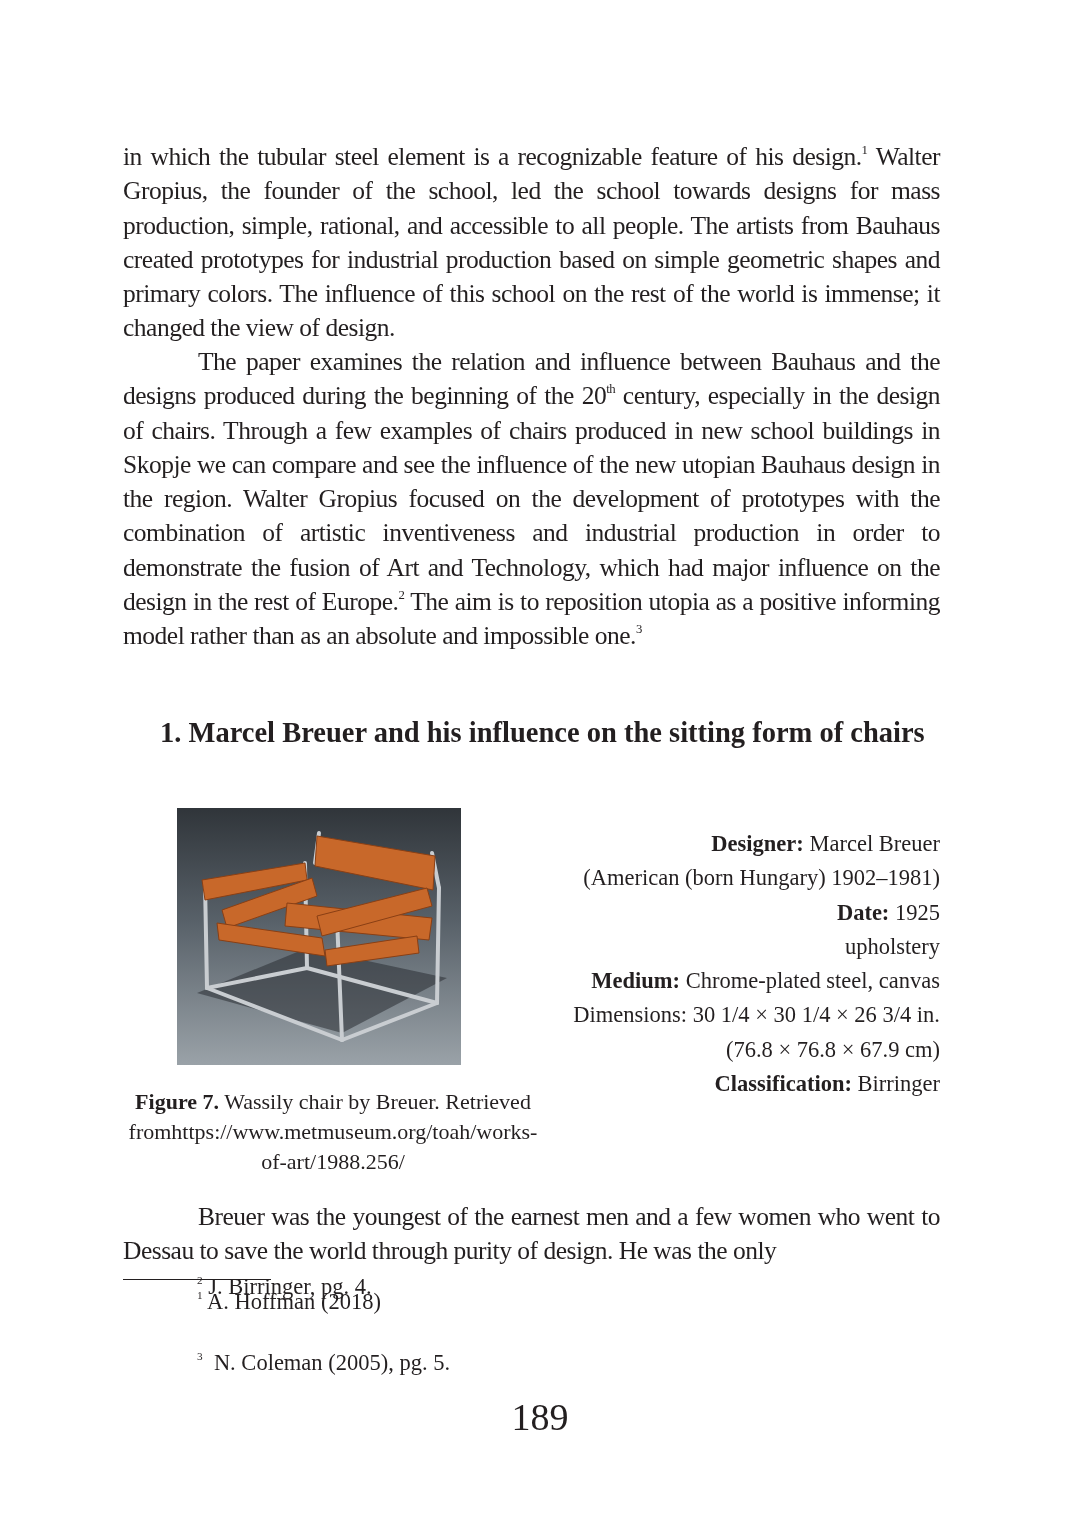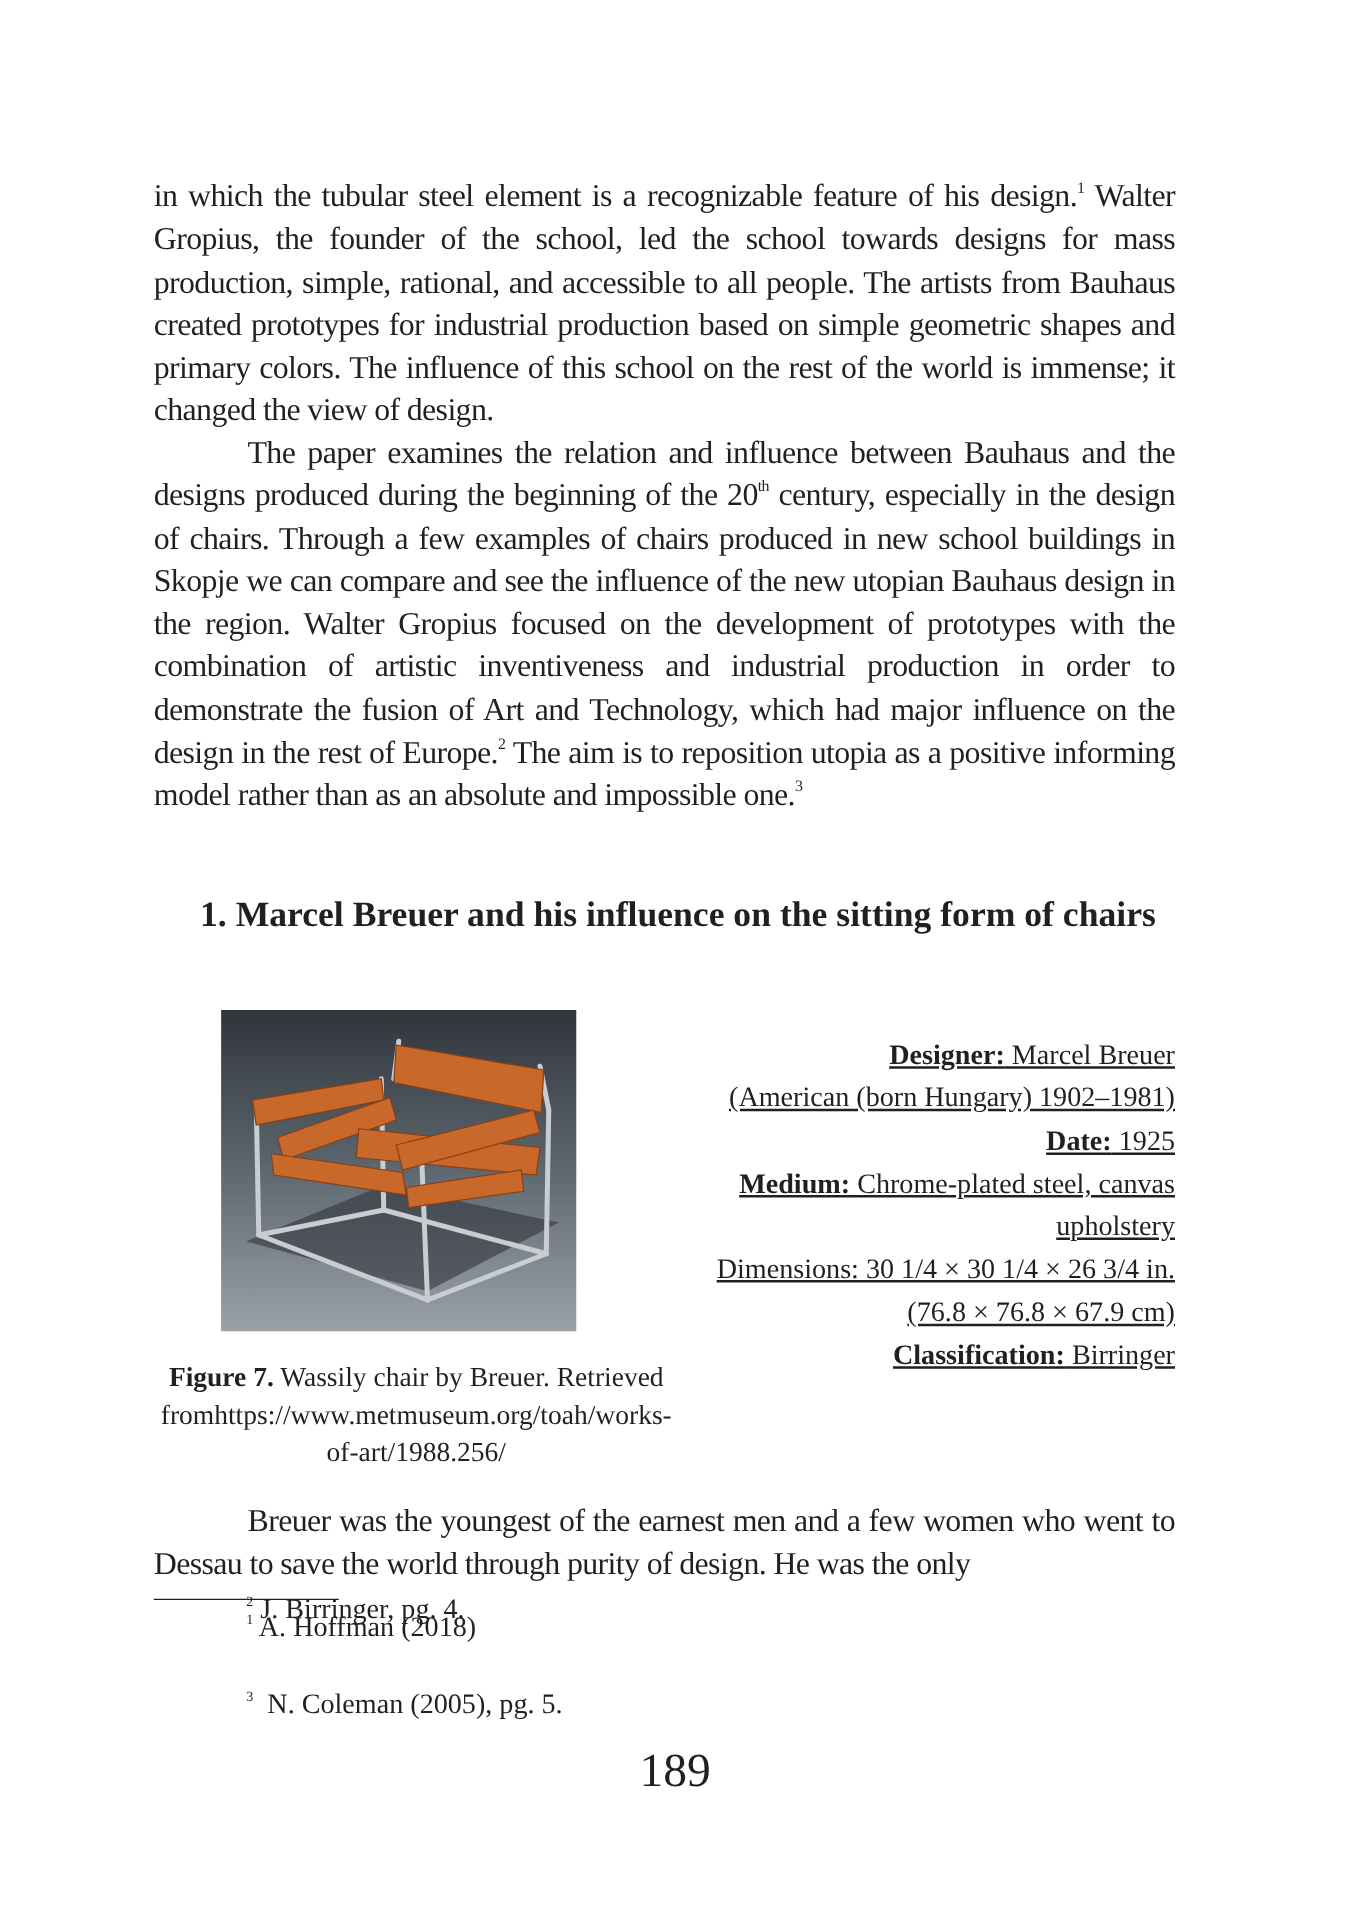--- a/index.html
+++ b/index.html
@@ -14,21 +14,21 @@
   #p2 { top: 345px; }
   .heading { position: absolute; left: 160px; width: 780px; top: 716px; font-weight: bold;
              font-size: 28.5px; line-height: 34px; text-align: justify; margin: 0; text-align-last: left; }
   .figure-img { position: absolute; left: 177px; top: 808px; width: 284px; height: 257px; overflow: hidden;
                 background: linear-gradient(180deg, #2a2d31 0%, #3d4349 35%, #6e767e 65%, #8d959c 100%); }
   .figure-img svg { width: 100%; height: 100%; display: block; }
   .caption { position: absolute; left: 123px; width: 420px; top: 1087px; font-size: 22px; line-height: 30px;
              text-align: center; margin: 0; }
   .caption b { font-weight: bold; }
   .meta { position: absolute; right: 140px; top: 827px; width: 460px; text-align: right; font-size: 22.5px;
-          line-height: 34.3px; margin: 0; text-decoration: underline; }
+          line-height: 34.3px; margin: 0; }
   .meta div { white-space: nowrap; }
   .meta b { font-weight: bold; }
   #p3 { top: 1200px; }
   .fn-rule { position: absolute; left: 123px; top: 1279px; width: 148px; height: 0; border-top: 1.5px solid #231f20; }
   .fn { position: absolute; left: 197px; font-size: 22.5px; line-height: 30.5px; margin: 0; white-space: nowrap; }
   #fn1 { top: 1287px; }
   #fn2 { top: 1272px; }
   #fn3 { top: 1348px; }
   .page-num { position: absolute; left: 0; width: 1080px; text-align: center; top: 1400px; font-size: 38px; line-height: 34px; }
 </style>
@@ -80,22 +80,22 @@
       </g>
     </svg>
   </div>
 
   <p class="caption"><b>Figure 7.</b><span> Wassily chair by Breuer. Re­trieved fromhttps://www.metmuseum.org/toah/works-of-art/1988.256/</span></p>
 
   <div class="meta">
     <div><b>Designer:</b><span> Marcel Breuer</span></div>
     <div>(American (born Hungary) 1902–1981)</div>
     <div><b>Date:</b><span> 1925</span></div>
+    <div>upholstery</div>
     <div><b>Medium:</b><span> Chrome-plated steel, canvas</span></div>
-    <div>upholstery</div>
     <div>Dimensions: 30 1/4 × 30 1/4 × 26 3/4 in.</div>
     <div>(76.8 × 76.8 × 67.9 cm)</div>
     <div><b>Classification:</b><span> Birringer</span></div>
   </div>
 
   <p class="para" id="p3"><span class="indent"></span><span>Breuer was the youngest of the earnest men and a few women who went to Dessau to save the world through purity of design. He was the only</span></p>
 
   <div class="fn-rule"></div>
 
   <p class="fn" id="fn1"><sup>1</sup><span> A. Hoffman (2018)</span></p>

